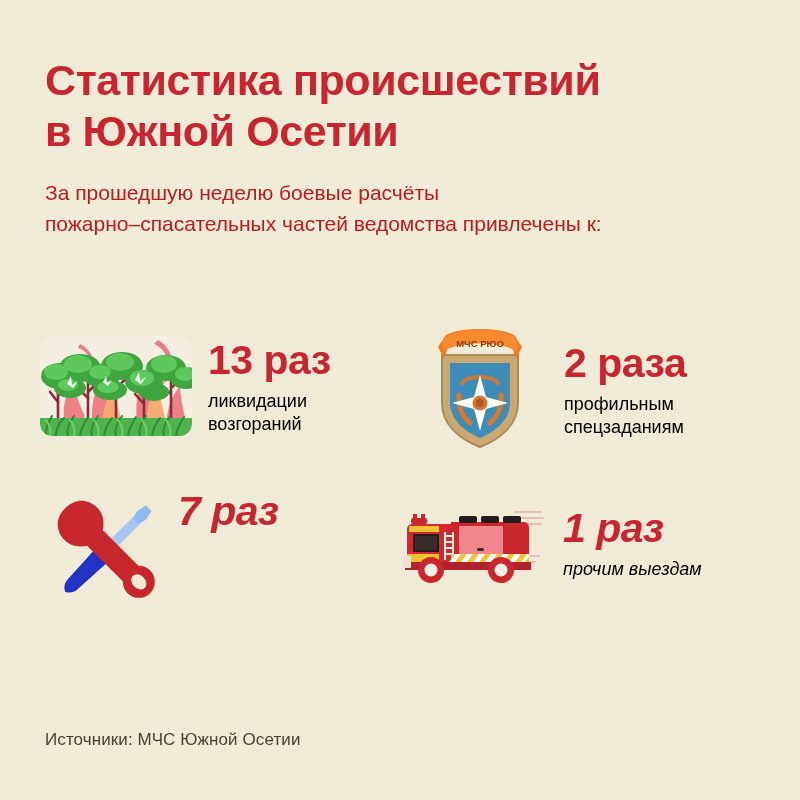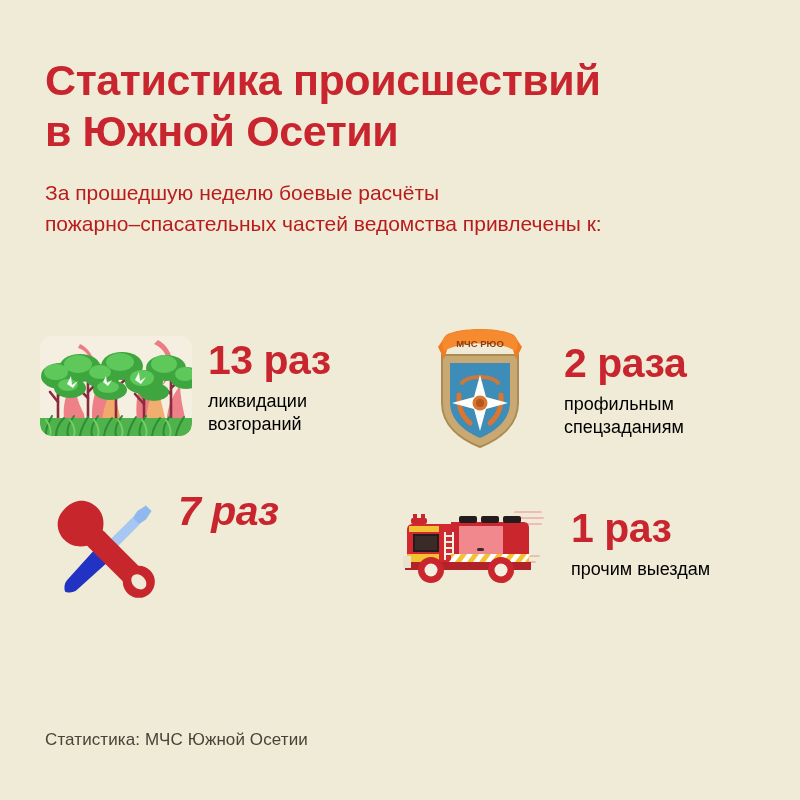--- a/index.html
+++ b/index.html
@@ -84,21 +84,21 @@
     color: #000000;
     font-size: 18px;
     line-height: 1.28;
     margin-top: 9px;
     white-space: pre-line;
   }
 
   
   .stat-r1c2 .stat-text { padding-top: 18px; margin-left: 24px; }
   .stat-r2c1 .stat-text { padding-top: 6px;  margin-left: 6px; font-style: italic; }
-  .stat-r2c2 .stat-text { padding-top: 12px; margin-left: 26px; }
+  .stat-r2c2 .stat-text { padding-top: 12px; margin-left: 18px; font-style: italic; }
 
   
   .forest {
     width: 152px;
     height: 100px;
     border-radius: 12px;
     overflow: hidden;
     background: #F4EFE0;
   }
 
@@ -353,15 +353,15 @@
         </svg>
       </div>
       <div class="stat-text">
         <div class="stat-value">1 раз</div>
         <div class="stat-label">прочим выездам</div>
       </div>
     </div>
 
   </div>
 
-  <div class="footer">Статистика: МЧС Южной Осетии</div>
+  <div class="footer">Источники: МЧС Южной Осетии</div>
 
 </div>
 
 </body></html>

